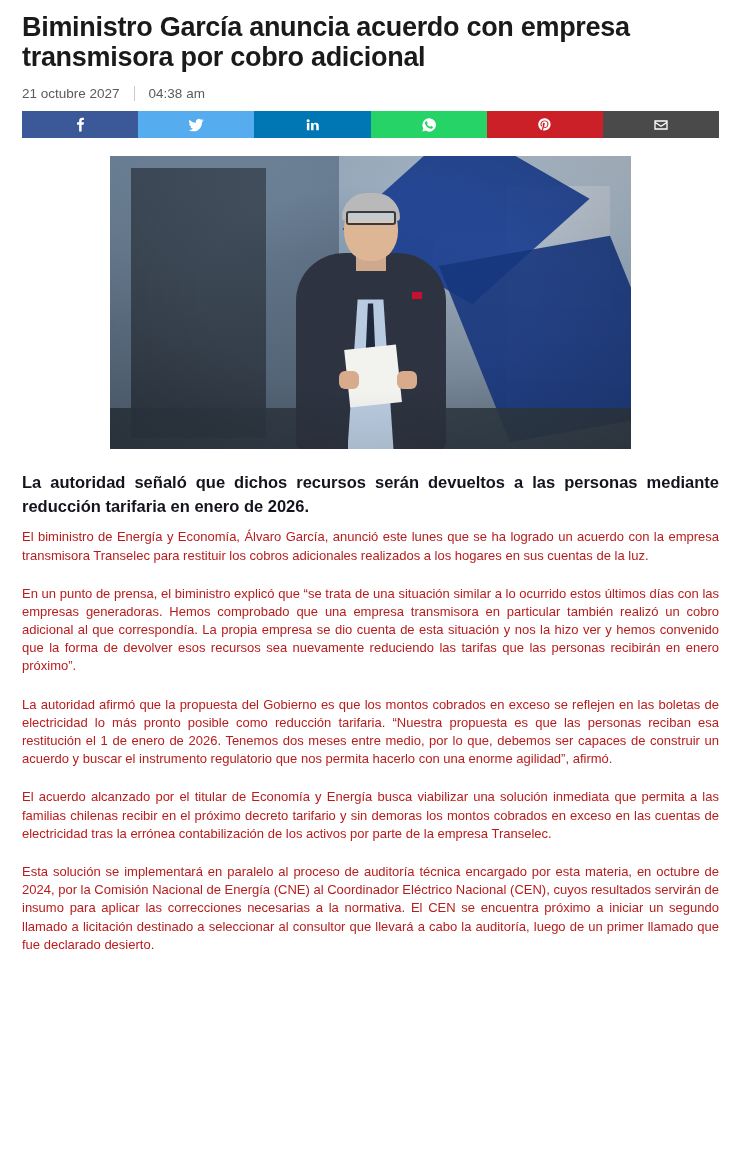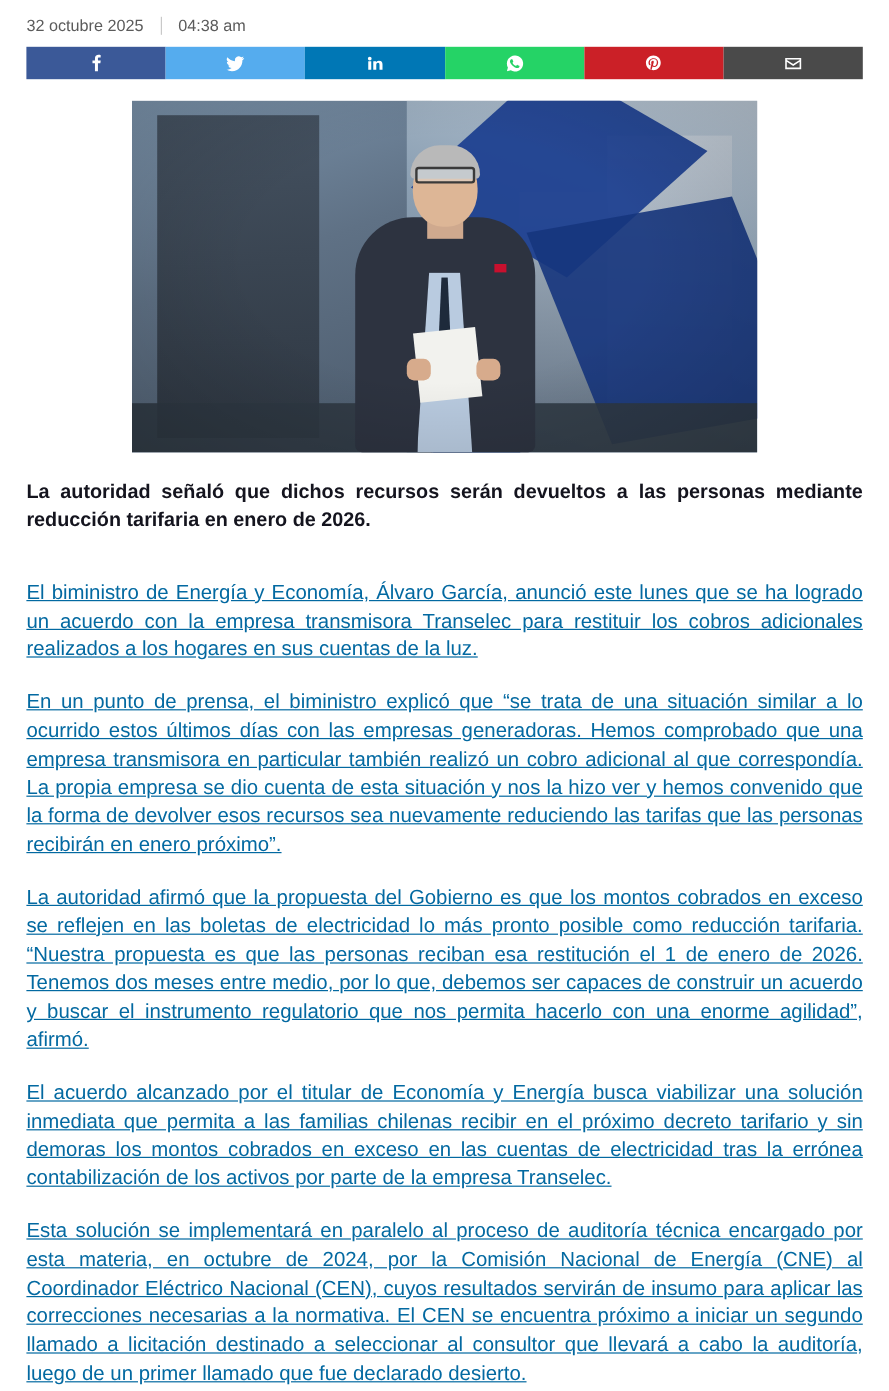--- a/index.html
+++ b/index.html
@@ -184,39 +184,39 @@
     position: absolute; inset: 0;
     background: radial-gradient(ellipse at 50% 45%, rgba(0,0,0,0) 45%, rgba(0,0,0,.18) 100%);
   }
 
   .lede {
     font-size: 16.5px;
     line-height: 1.42;
     font-weight: bold;
     color: #14141e;
     text-align: justify;
-    margin: 0 0 36px 0;
+    margin: 0 0 10px 0;
   }
   p.body-text {
-    font-size: 17px;
+    font-size: 13px;
     line-height: 1.40;
-    color: #0369a1;
+    color: #b91c1c;
     text-align: justify;
     margin: 0 0 20px 0;
-    text-decoration: underline;
   }
 </style>
 </head>
 <body>
 
 <div class="page">
 
+  <h1 class="article-title">Biministro García anuncia acuerdo con empresa transmisora por cobro adicional</h1>
 
   <div class="meta-row">
-    <span class="meta-date">32 octubre 2025</span>
+    <span class="meta-date">21 octubre 2027</span>
     <span class="meta-sep"></span>
     <span class="meta-time">04:38 am</span>
   </div>
 
   <div class="share-bar">
 
     <button class="share-btn fb" title="Facebook">
       <span>
         <svg width="15" height="15" viewBox="0 0 24 24" fill="#ffffff" aria-hidden="true">
           <path d="M15.1 4.8h2.3V1.3C17 1.2 15.8 1 14.5 1c-2.8 0-4.7 1.7-4.7 4.9V8.5H6.5v3.9h3.3V23h4V12.4h3.2l.5-3.9h-3.7V6.3c0-1.1.3-1.5 1.3-1.5z"></path>

